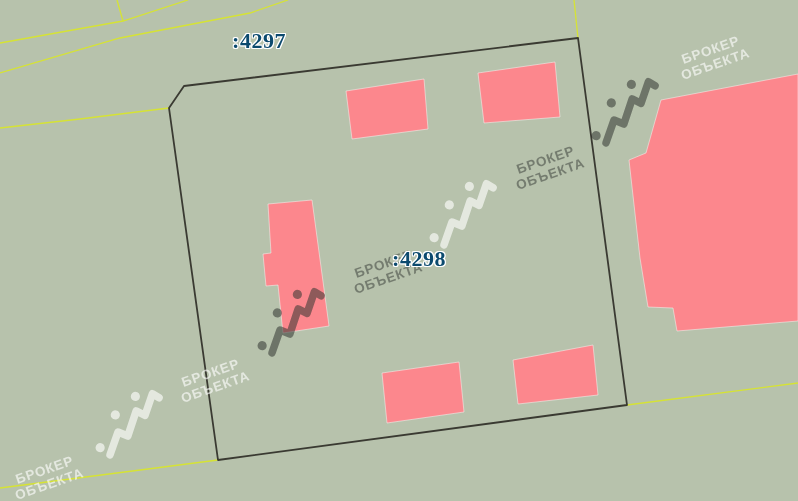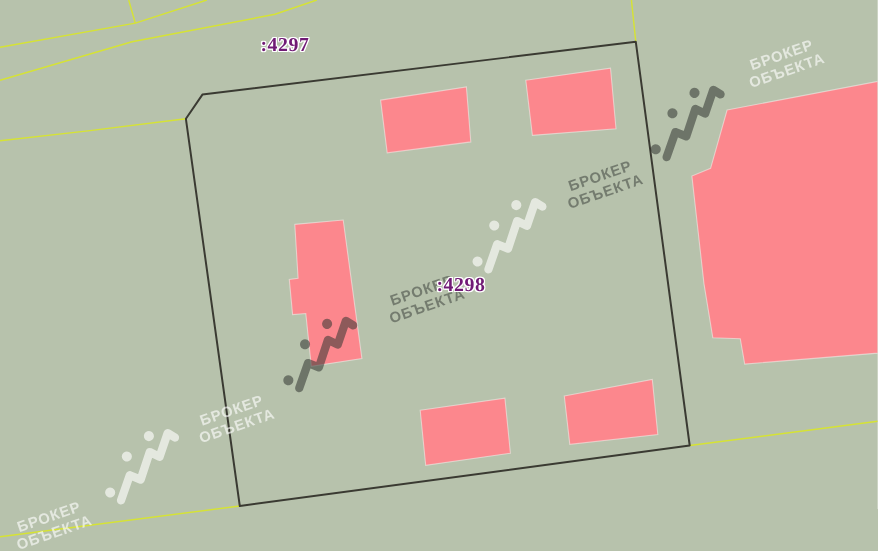--- a/index.html
+++ b/index.html
@@ -26,22 +26,22 @@
   .wm.text.dark  { color:rgba(50,53,49,0.50); }
   .wm.text.light { color:rgba(255,255,255,0.62); }
   .wm.logo.dark  { color:rgba(50,53,49,0.55); }
   .wm.logo.light { color:rgba(255,255,255,0.62); }
   .wm.logo svg { display:block; }
   .label-layer { position:absolute; left:0; top:0; width:100%; height:100%; z-index:3; pointer-events:none; }
   .parcel-label {
     position:absolute;
     transform:translate(-50%,-50%);
     font-family:"Liberation Serif", serif;
-    font-weight:700; font-size:18px; letter-spacing:0.5px;
-    color:#701a75; white-space:nowrap;
+    font-weight:700; font-size:22px; letter-spacing:0.5px;
+    color:#0c4a6e; white-space:nowrap;
     text-shadow:-1px -1px 0 #fff, 1px -1px 0 #fff, -1px 1px 0 #fff, 1px 1px 0 #fff,
                  0 -1px 0 #fff, 0 1px 0 #fff, -1px 0 0 #fff, 1px 0 0 #fff;
   }
 </style>
 </head>
 <body>
 
 <div class="stage">
   <svg id="map-svg" width="798" height="501" viewBox="0 0 798 501" xmlns="http://www.w3.org/2000/svg">
       <polyline points="0,43 123,21 188,0" class="road"></polyline>

